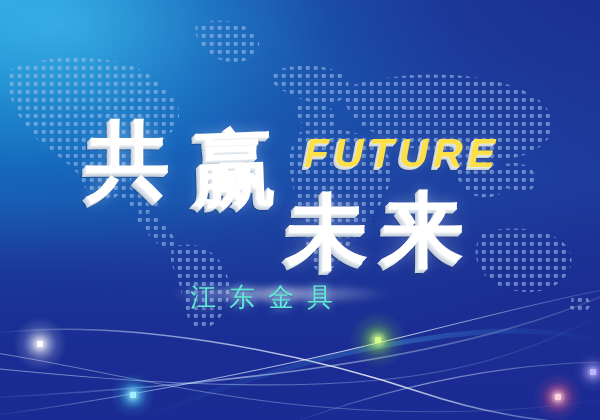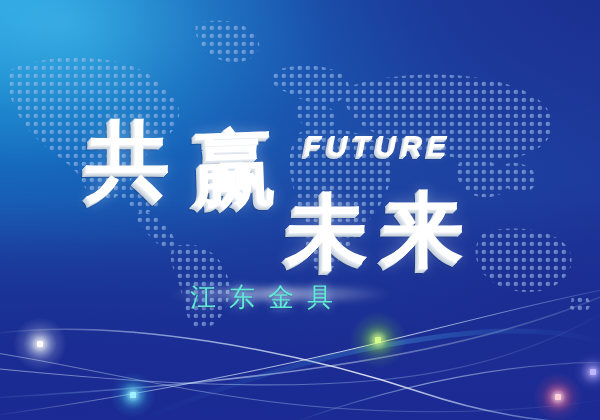--- a/index.html
+++ b/index.html
@@ -48,24 +48,24 @@
       -4px 4px 0 #c2cdd9, -5px 5px 1px rgba(20,50,110,.45),
       0 0 14px rgba(255,255,255,.30);
   }
 
   #w-gong{left:86px;  top:104px; font-size:84px; letter-spacing:0;}
   #w-ying{left:192px; top:112px; font-size:84px; transform:rotate(-2deg);}
   #w-wei { left:286px; top:178px; font-size:82px;}
   #w-lai { left:382px; top:176px; font-size:82px;}
 
   #w-future{
-    left:304px; top:130px; font-size:29px; font-style:italic; font-weight:bold;
+    left:304px; top:130px; font-size:41px; font-style:italic; font-weight:bold;
     letter-spacing:5px;
     font-family:"Liberation Sans","DejaVu Sans",sans-serif;
-    color:#ffffff;
+    color:#fde047;
     text-shadow:
       -1px 1px 0 #e2e8ef, -2px 2px 0 #d2dae4, -3px 3px 0 #c6d0dc,
       -4px 4px 1px rgba(24,54,115,.40), 0 0 10px rgba(255,255,255,.25);
   }
 
   #w-brand{
     left:190px; top:280px; font-size:26px; letter-spacing:13px; font-weight:400;
     font-family:"DejaVu Sans","Liberation Sans",sans-serif;
     color:#5eead4;
     text-shadow:0 0 9px rgba(170,215,255,.75), 0 1px 2px rgba(10,30,90,.55);

